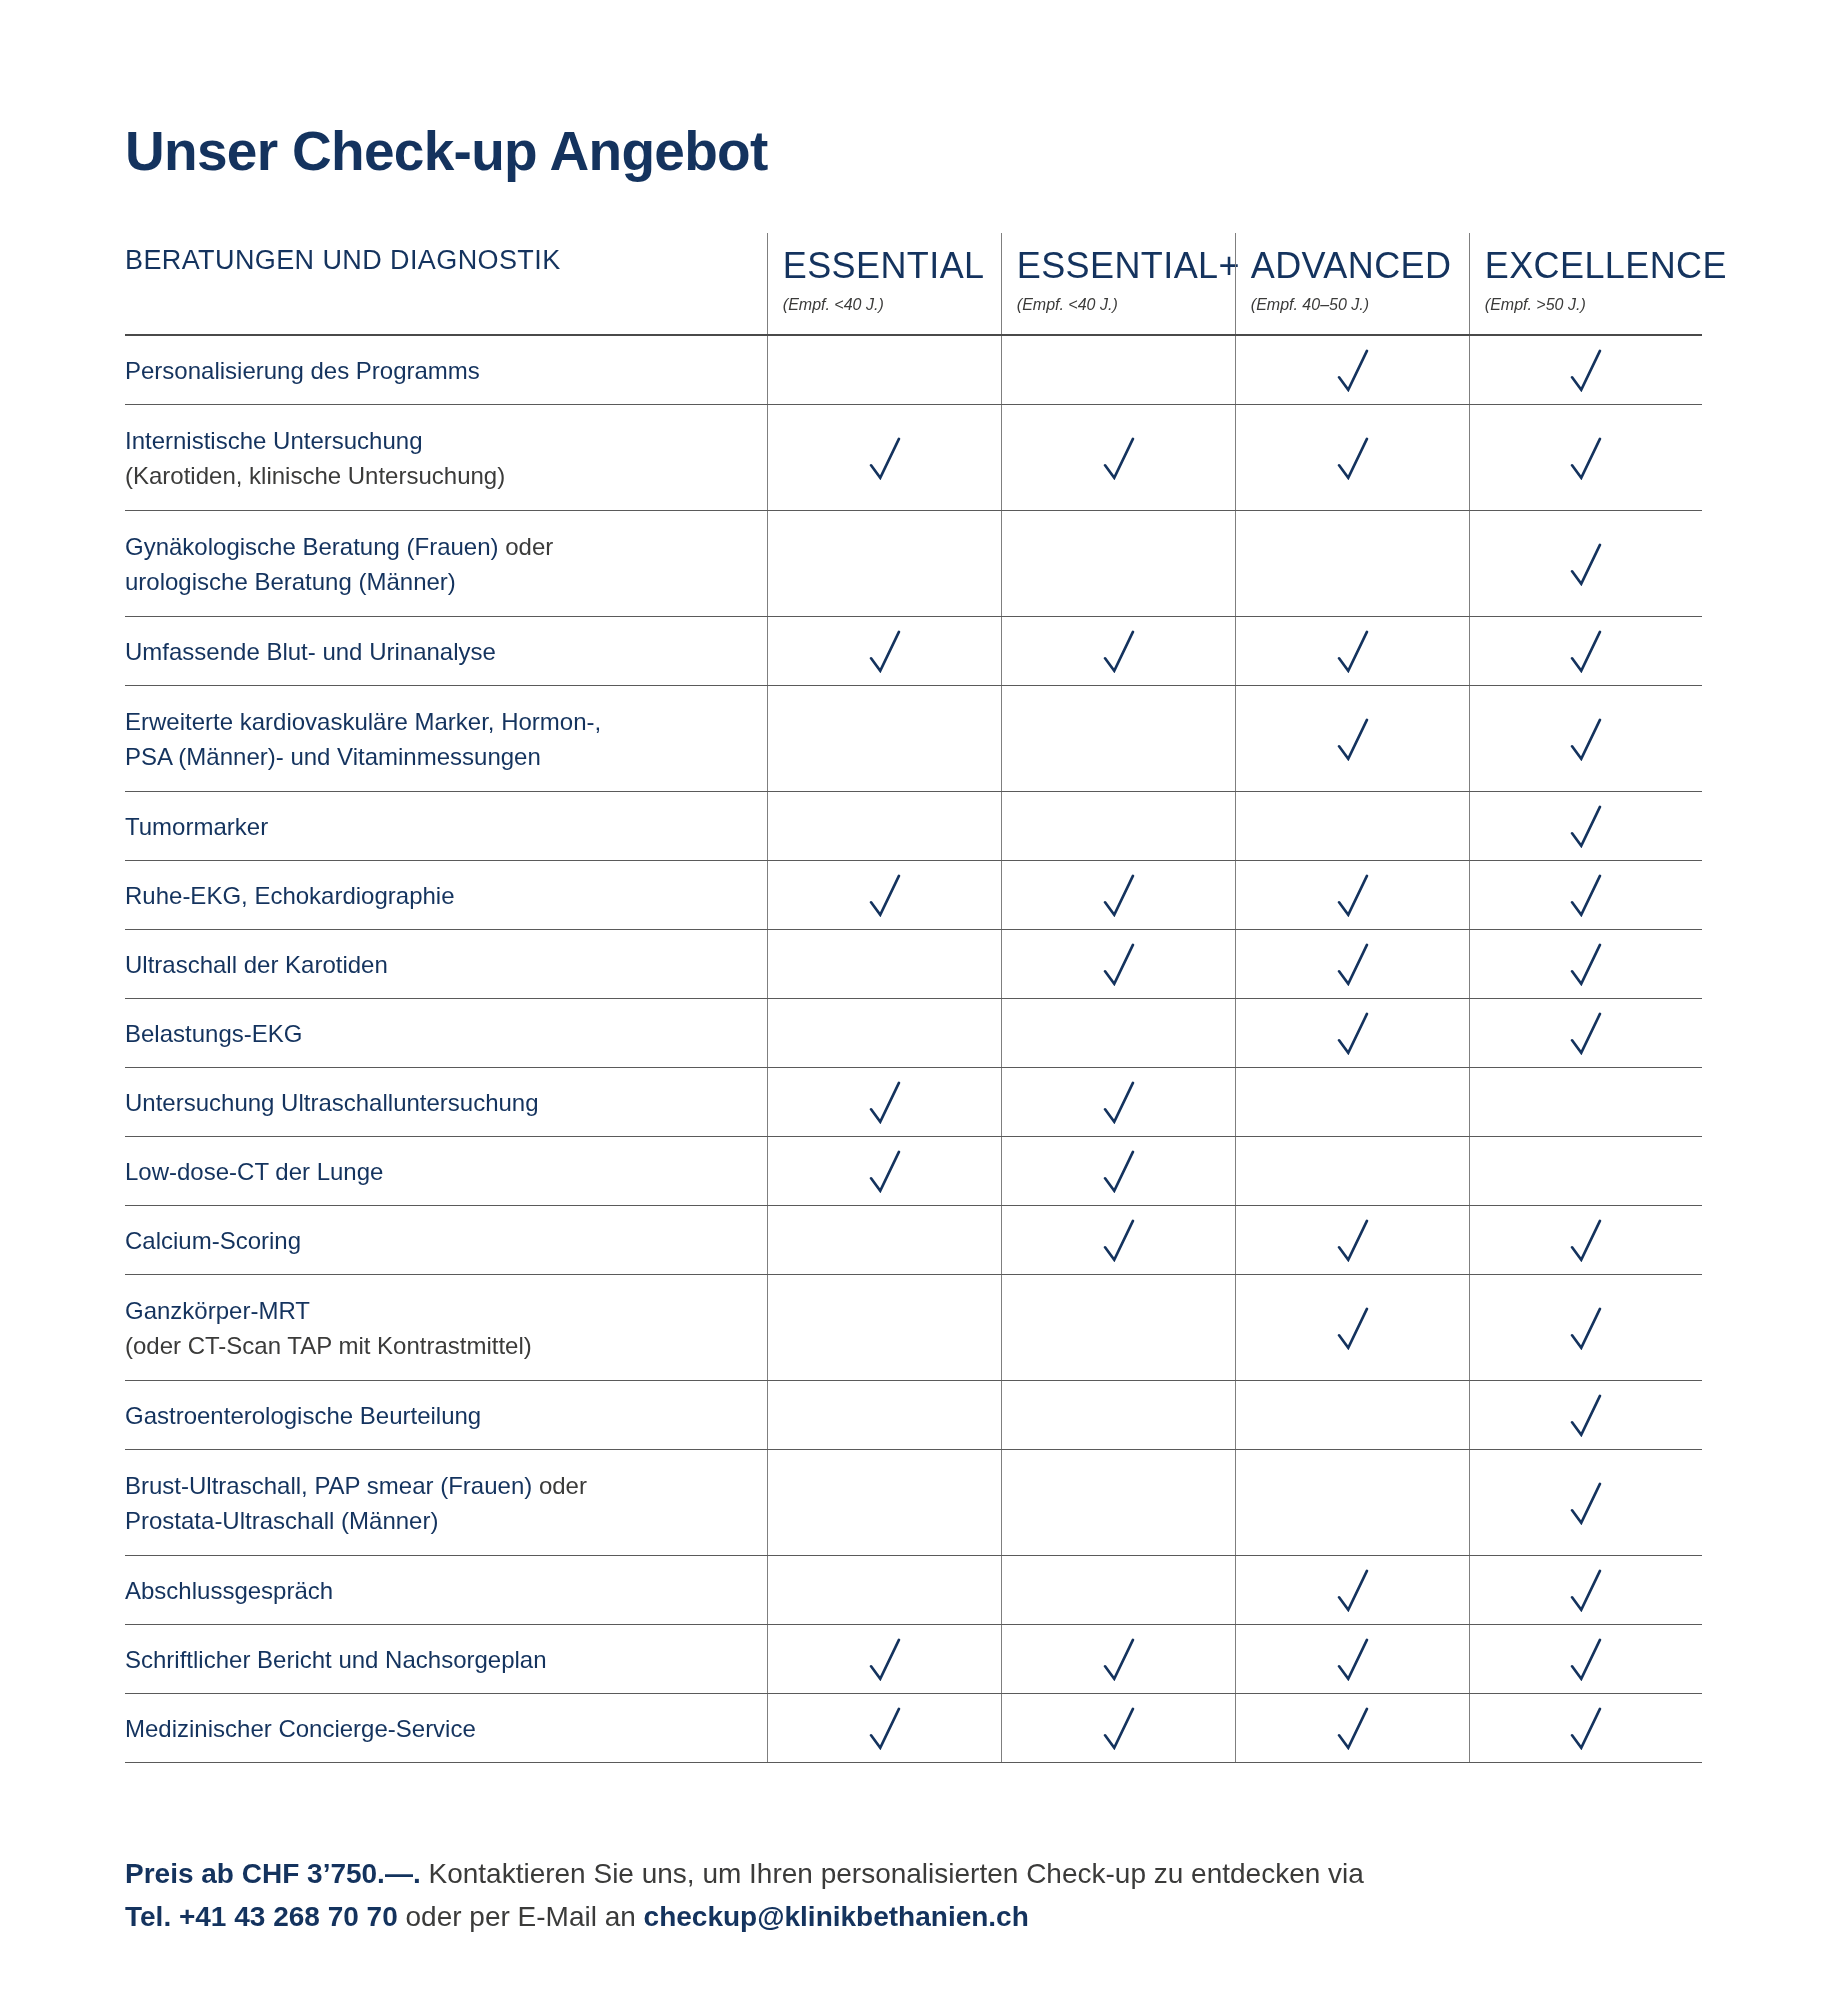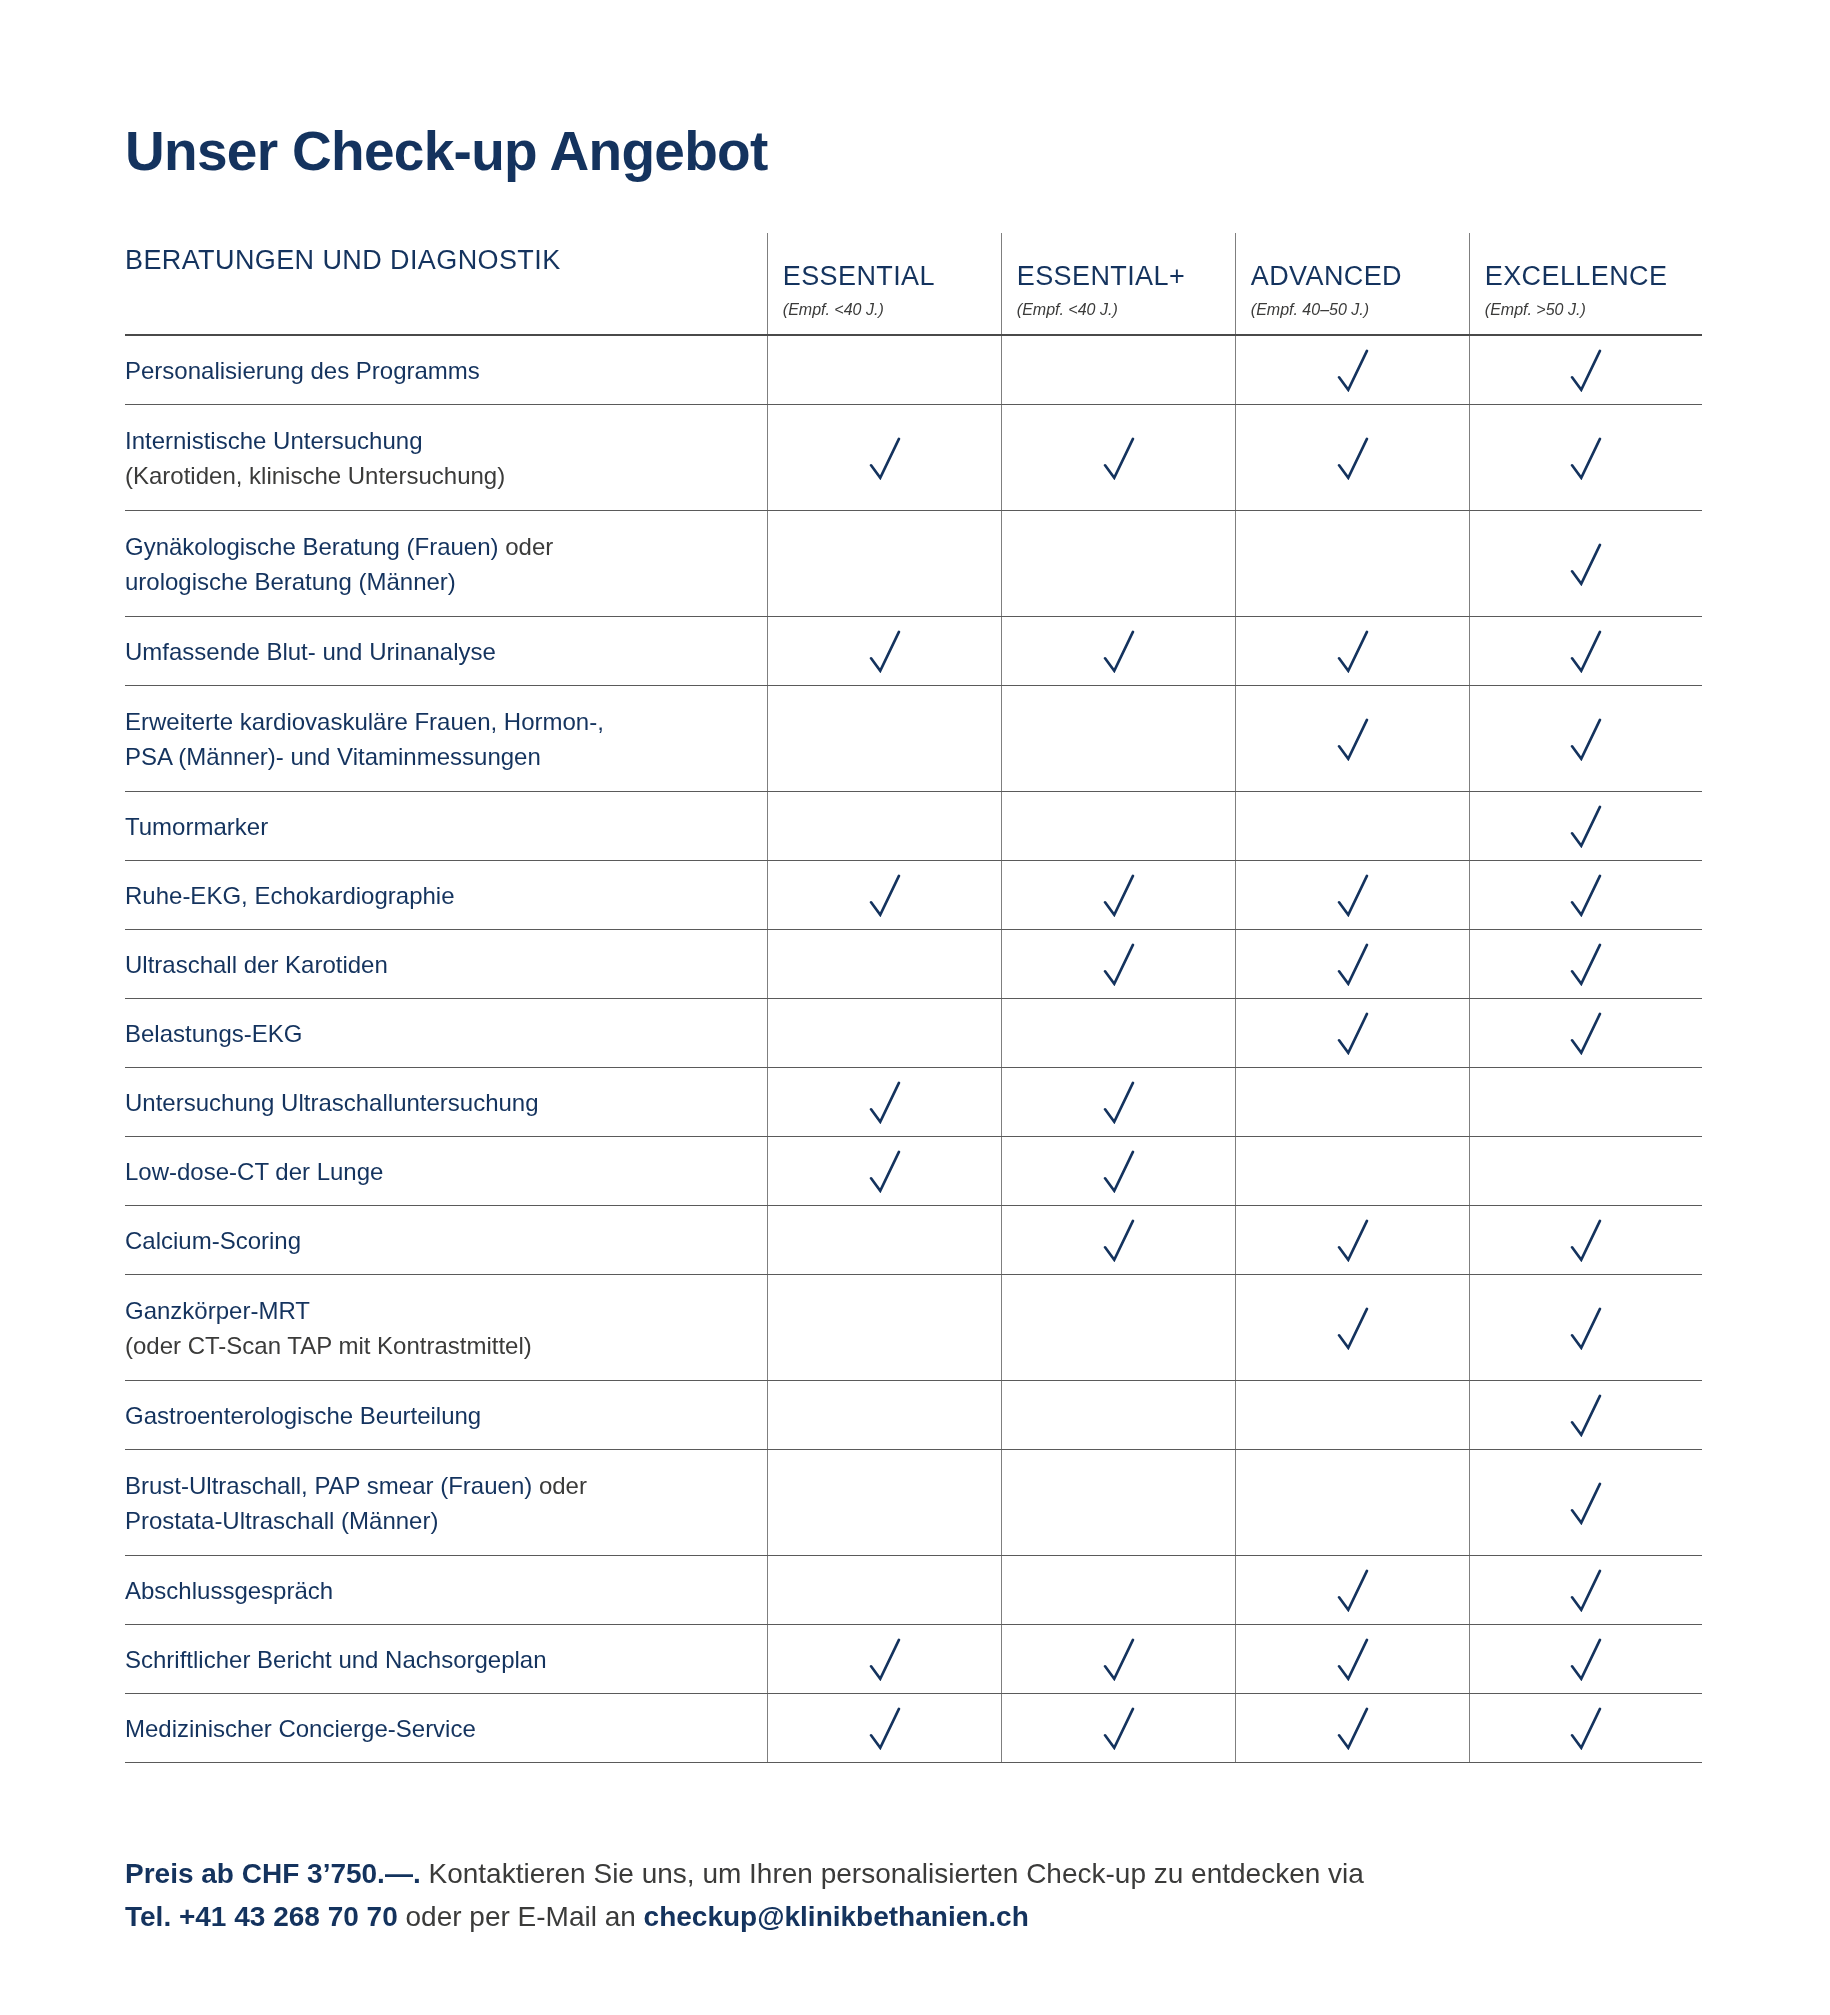--- a/index.html
+++ b/index.html
@@ -49,24 +49,23 @@
   }
   .thead-label{
     font-size:27px;
     letter-spacing:0.4px;
     color:var(--navy);
   }
   .thead .colc{
     padding:11.8px 0 0 14.8px;
   }
   .col-name{
-    font-size:27px;
+    font-size:36px;
     letter-spacing:0.4px;
     color:var(--navy);
-    margin-top:16px;
   }
   .col-sub{
     font-size:16px;
     color:var(--graytext);
     margin-top:8.9px;
     font-weight:normal;
     font-style:italic;
   }
   .row{
     display:flex;
@@ -211,21 +210,21 @@
   </svg>
           </div>
     <div class="cell colc last">
             <svg class="check" viewBox="0 0 46 60" aria-hidden="true">
     <polyline points="4,40 16.5,57 42,4"></polyline>
   </svg>
           </div>
   </div>
         <div class="row double">
     <div class="cell label">
-      <div class="l1"><span class="navy">Erweiterte kardiovaskuläre Frauen, Hormon-,</span></div>
+      <div class="l1"><span class="navy">Erweiterte kardiovaskuläre Marker, Hormon-,</span></div>
       <div class="l2 navy">PSA (Männer)- und Vitaminmessungen</div>
     </div>
     <div class="cell colc"></div>
     <div class="cell colc"></div>
     <div class="cell colc">
             <svg class="check" viewBox="0 0 46 60" aria-hidden="true">
     <polyline points="4,40 16.5,57 42,4"></polyline>
   </svg>
           </div>
     <div class="cell colc last">

